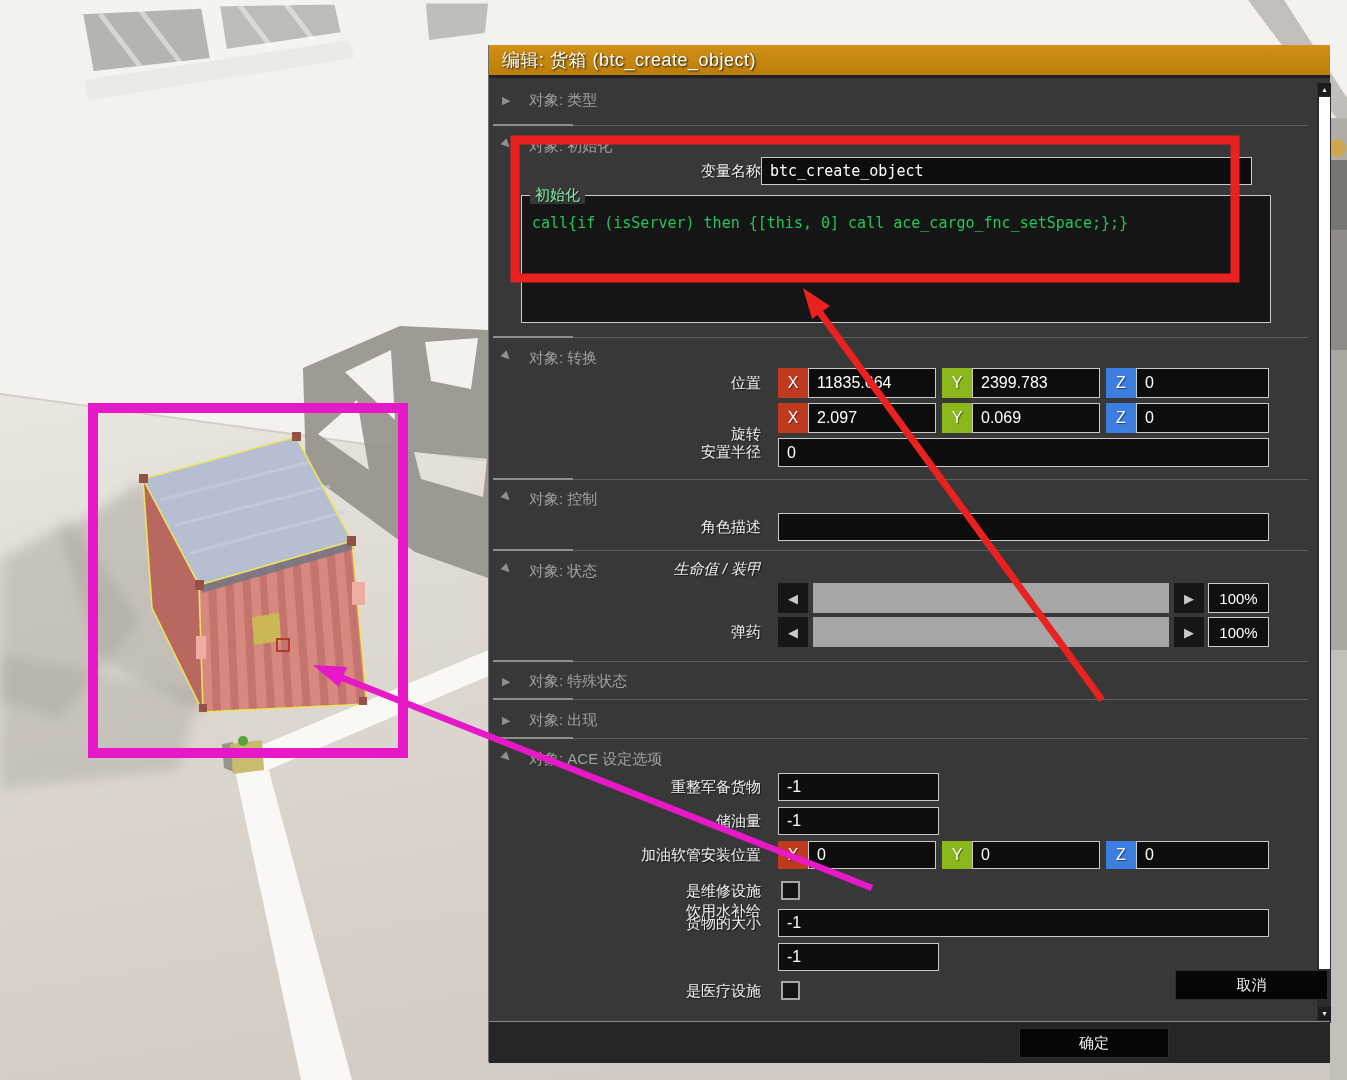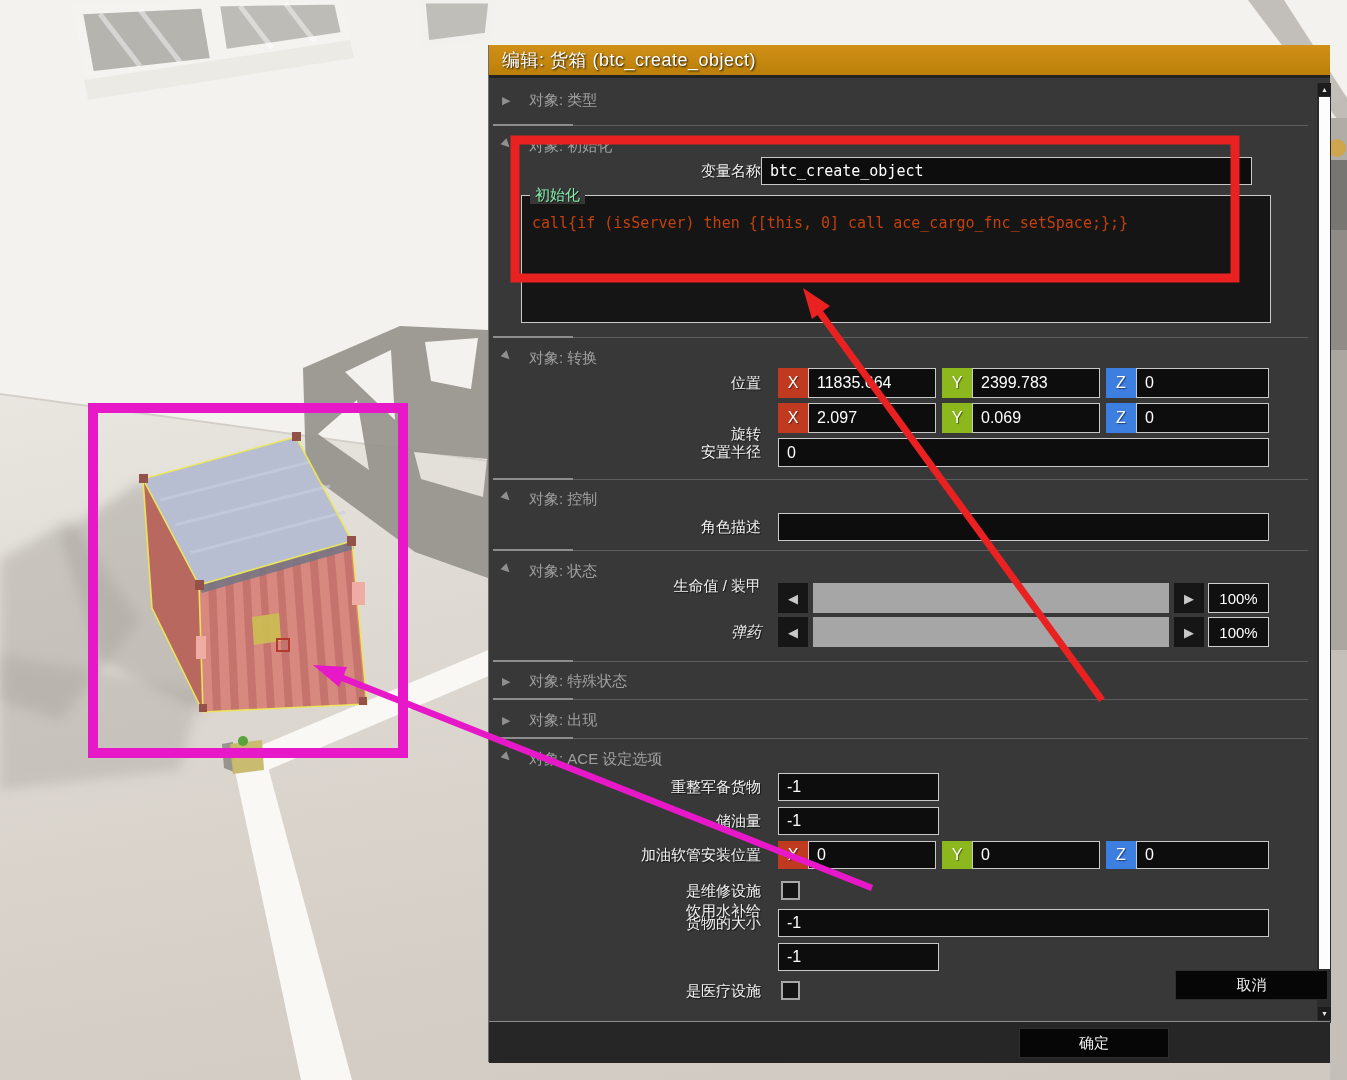--- a/index.html
+++ b/index.html
@@ -28,21 +28,21 @@
           display:flex;align-items:center;justify-content:flex-end;white-space:nowrap;
           text-shadow:1px 1px 1px rgba(0,0,0,.7);}
   .tfield{background:#0d0d0d;border:1px solid #c9c9c9;color:#fff;font-size:16px;
           padding:0 8px;box-sizing:border-box;font-family:"Liberation Sans",sans-serif;outline:none;}
   .tfield.mono{font-family:"DejaVu Sans Mono",monospace;font-size:15px;}
   .badge{color:#fff;font-size:16px;display:flex;align-items:center;justify-content:center;
          text-shadow:1px 1px 1px rgba(0,0,0,.5);}
   .groupbox{position:absolute;background:#151515;border:1px solid #c9c9c9;}
   .legend{position:absolute;top:-10px;left:8px;background:#383838;color:#86efac;
           font-size:15px;padding:0 5px;line-height:18px;text-shadow:1px 1px 1px rgba(0,0,0,.7);}
-  .code{position:absolute;left:10px;top:18px;right:10px;color:#c2410c;
+  .code{position:absolute;left:10px;top:18px;right:10px;color:#22c55e;
         font-family:"DejaVu Sans Mono",monospace;font-size:15px;white-space:pre-wrap;}
   .sbtn{background:#161616;border:1px solid #161616;color:#c9c9c9;font-size:13px;
         display:flex;align-items:center;justify-content:center;}
   .strack{background:#a6a6a6;}
   .sval{background:#101010;border:1px solid #cfcfcf;color:#fff;font-size:15px;
         display:flex;align-items:center;justify-content:center;}
   .cb{background:#141414;border:2px solid #a8a8a8;width:19px;height:19px;}
   .btn{background:#060606;border:1px solid #2e2e2e;color:#f0f0f0;font-size:15px;
        display:flex;align-items:center;justify-content:center;cursor:pointer;
        text-shadow:1px 1px 1px rgba(0,0,0,.8);}
@@ -207,31 +207,31 @@
     </div>
     <div class="flabel abs" style="top:468px;height:28px;">角色描述</div>
     <input class="tfield abs" style="left: 289px; top: 468px; width: 491px; height: 28px;" value="">
     <div class="sep" style="top:505px;"></div>
 
     <div class="sec-hdr" style="top:513px;">
       <span class="tri open">▶</span>
       <span class="txt">对象: 状态</span>
     </div>
 
-    <div class="flabel abs" style="top:526px;height:30px;">生命值 / 装甲</div>
+    <div class="flabel abs" style="top:509px;height:30px;font-style:italic;">生命值 / 装甲</div>
     <div class="sbtn abs" style="left:289px;top:538px;width:30px;height:30px;">
         <span>◀</span>
       </div>
     <div class="strack abs" style="left:324px;top:538px;width:356px;height:30px;"></div>
     <div class="sbtn abs" style="left:685px;top:538px;width:30px;height:30px;">
         <span>▶</span>
       </div>
     <div class="sval abs" style="left:719px;top:538px;width:61px;height:30px;">100%</div>
 
-    <div class="flabel abs" style="top:572px;height:30px;font-style:italic;">弹药</div>
+    <div class="flabel abs" style="top:572px;height:30px;">弹药</div>
     <div class="sbtn abs" style="left:289px;top:572px;width:30px;height:30px;">
         <span>◀</span>
       </div>
     <div class="strack abs" style="left:324px;top:572px;width:356px;height:30px;"></div>
     <div class="sbtn abs" style="left:685px;top:572px;width:30px;height:30px;">
         <span>▶</span>
       </div>
     <div class="sval abs" style="left:719px;top:572px;width:61px;height:30px;">100%</div>
     <div class="sep" style="top:616px;"></div>
 

